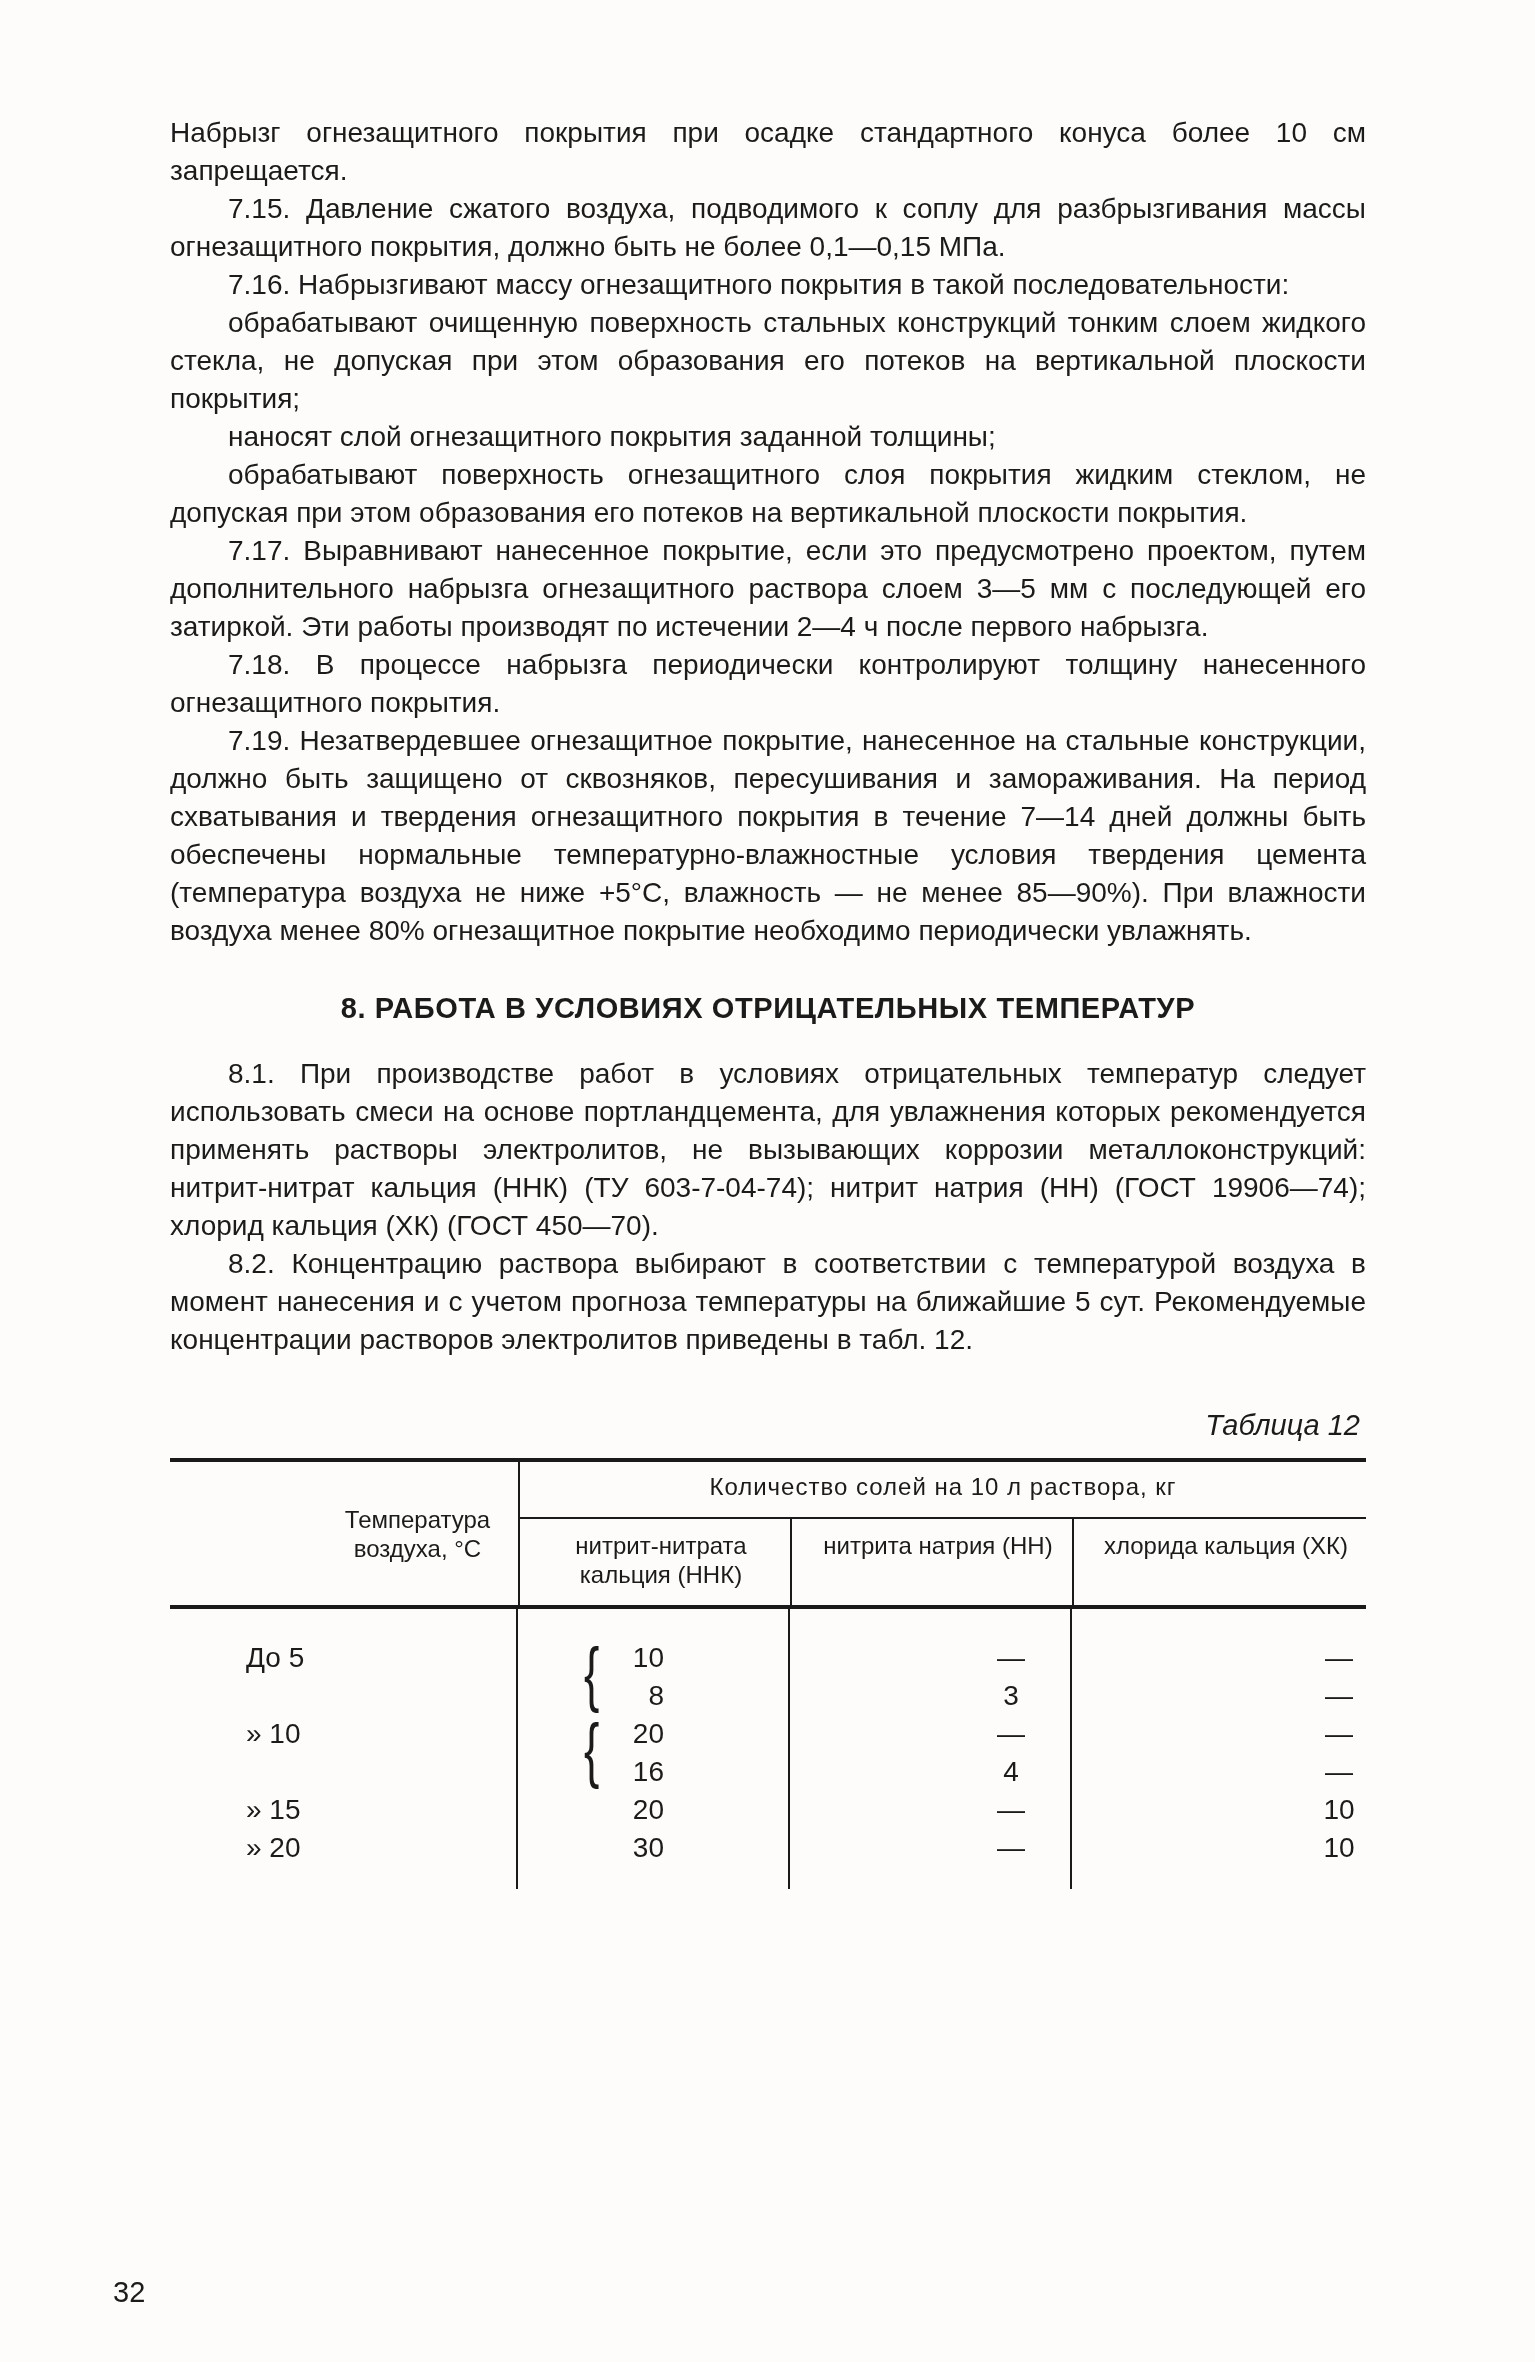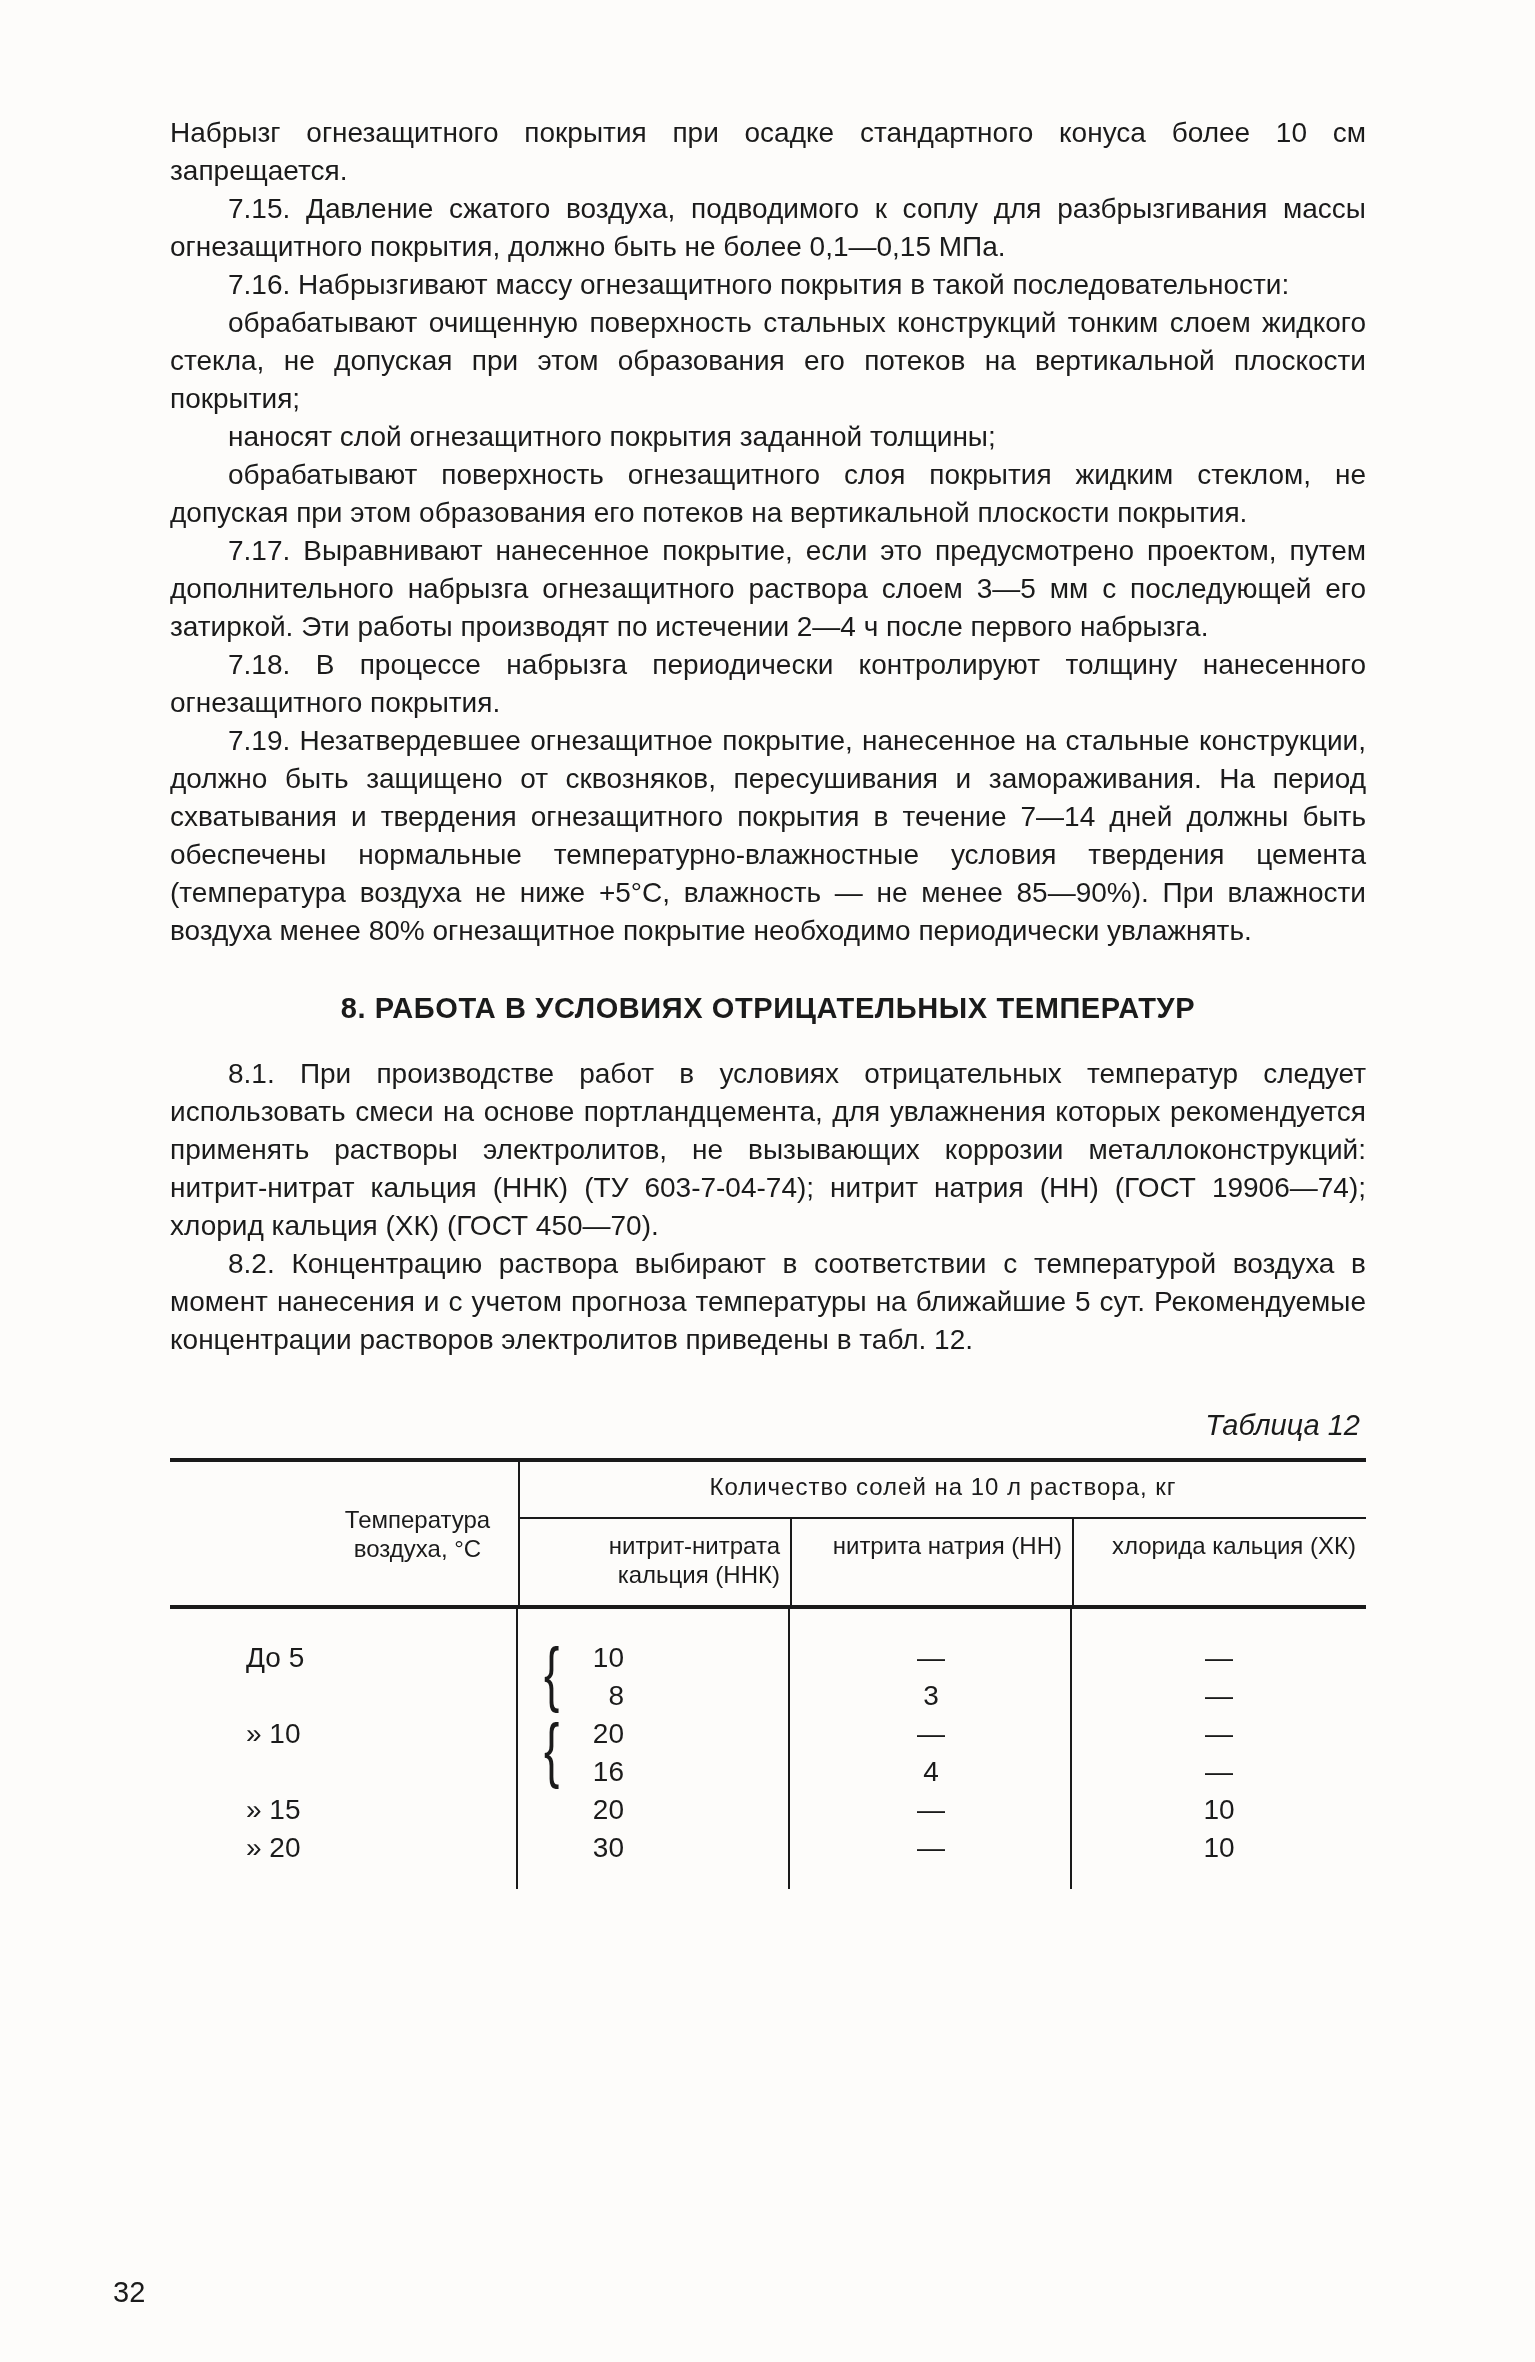--- a/index.html
+++ b/index.html
@@ -49,36 +49,36 @@
   .th-temp-inner { display:inline-block; max-width:185px; }
   .th-span {
     grid-row:1; grid-column:2/5;
     border-left:2px solid #1a1a1a;
     border-bottom:2px solid #1a1a1a;
     text-align:center; letter-spacing:1px;
     padding:10px 4px 16px 4px;
   }
   .th-sub {
     grid-row:2;
-    text-align:right;
+    text-align:center;
     padding:12px 10px 16px 22px;
     border-left:2px solid #1a1a1a;
   }
   .t-body {
     position:relative;
     padding:30px 0 22px 0;
   }
   .vline {
     position:absolute; top:0; bottom:0; width:2px; background:#1a1a1a;
   }
   .v1 { left:346px; } .v2 { left:618px; } .v3 { left:900px; }
   .b-row {
     display:grid;
     grid-template-columns:348px 272px 282px 294px;
-    height:38px; align-items:center;
+    height:38px; align-items:center;gap:40px;
   }
   .c-temp { padding-left:76px; }
   .c-nnk  { position:relative; padding-left:60px; }
   .c-nnk .num { display:inline-block; min-width:46px; text-align:right; }
   .brace {
     position:absolute; left:26px; top:-6px;
     font-size:46px; line-height:1;
     transform:scaleY(1.58); transform-origin:top center;
   }
   .c-nn, .c-xk { text-align:center; }

